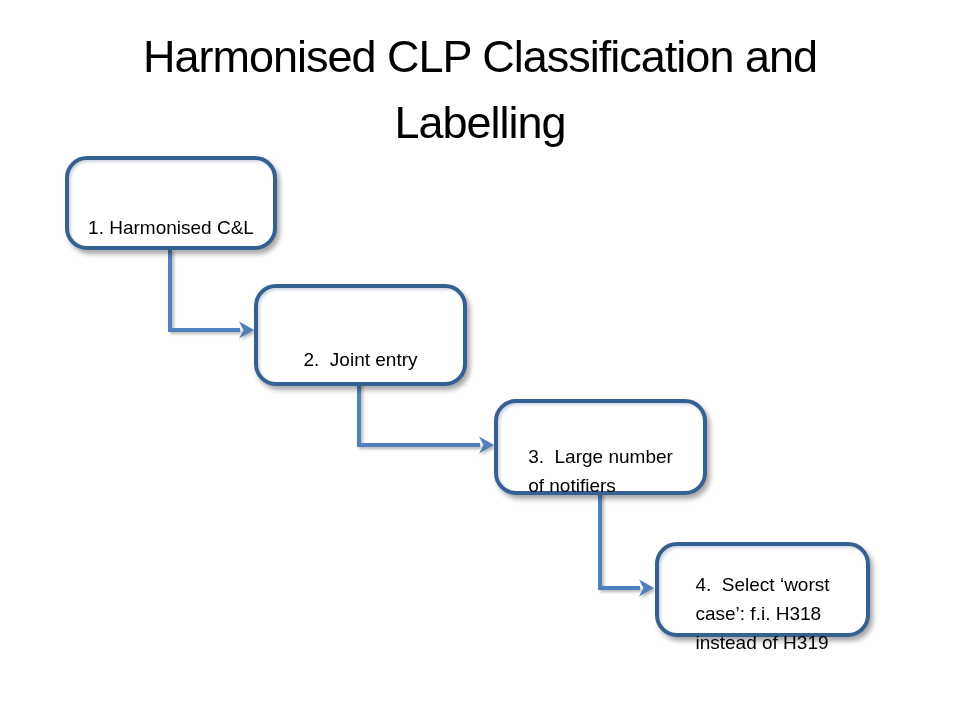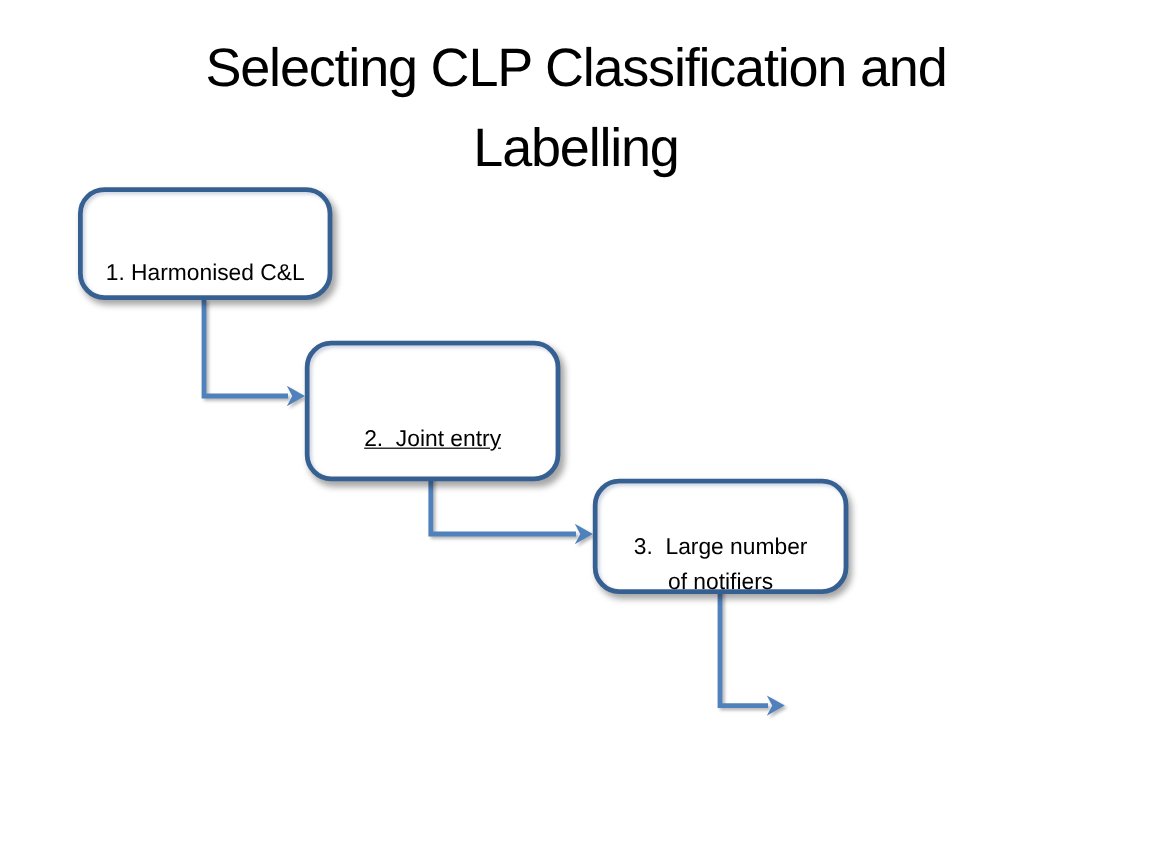--- a/index.html
+++ b/index.html
@@ -37,27 +37,27 @@
     box-shadow: 3px 4px 5px rgba(0,0,0,0.35),
                 inset 2px 2px 3px rgba(150,165,190,0.45);
     display: flex;
     align-items: center;
     justify-content: center;
     box-sizing: border-box;
   }
   .flow-box .box-label {
     font-size: 19px;
     line-height: 29px;
-    text-align: center;
+    text-align: left;
     white-space: pre-wrap;
     color: var(--text, #000000);
     margin-top: 48px;
   }
   .box-1 { left: 65px;  top: 156px; width: 212px; height: 94px; }
-  .box-2 { left: 254px; top: 284px; width: 213px; height: 117px; text-decoration: underline; }
+  .box-2 { left: 254px; top: 284px; width: 213px; height: 102px; }
   .box-3 { left: 494px; top: 399px; width: 213px; height: 96px; }
   .box-4 { left: 655px; top: 542px; width: 215px; height: 95px; }
 
   .connector-layer {
     position: absolute;
     left: 0;
     top: 0;
     pointer-events: none;
   }
   .connector-layer path {
@@ -69,21 +69,21 @@
   .connector-layer polygon {
     fill: var(--connector, #4F81BD);
     filter: drop-shadow(2px 2px 1.5px rgba(0,0,0,0.28));
   }
 </style>
 </head>
 <body>
 
 <div class="slide">
 
-  <div class="slide-title">Selecting CLP Classification and
+  <div class="slide-title">Harmonised CLP Classification and
 Labelling</div>
 
   <svg class="connector-layer" width="960" height="720" viewBox="0 0 960 720">
     <g>
       <path d="M170,249 L170,330 L240,330"></path>
       <polygon points="254,330 239,321.5 243.5,330 239,338.5"></polygon>
     </g>
     <g>
       <path d="M359,378 L359,445 L480,445"></path>
       <polygon points="494,445 479,436.5 483.5,445 479,453.5"></polygon>
@@ -100,14 +100,19 @@
 
   <div class="flow-box box-2">
     <span class="box-label">2.  Joint entry</span>
   </div>
 
   <div class="flow-box box-3">
     <span class="box-label">3.  Large number
 of notifiers</span>
   </div>
 
+  <div class="flow-box box-4">
+    <span class="box-label">4.  Select ‘worst
+case’: f.i. H318
+instead of H319</span>
+  </div>
 
 </div>
 
 </body></html>

